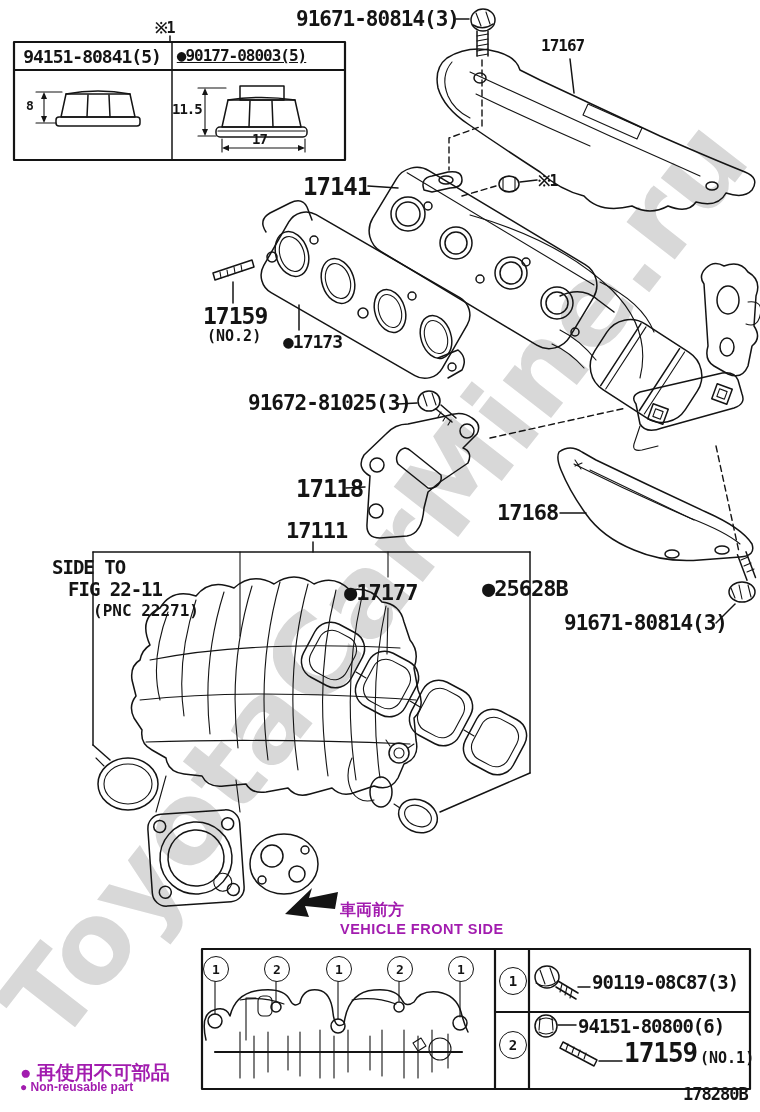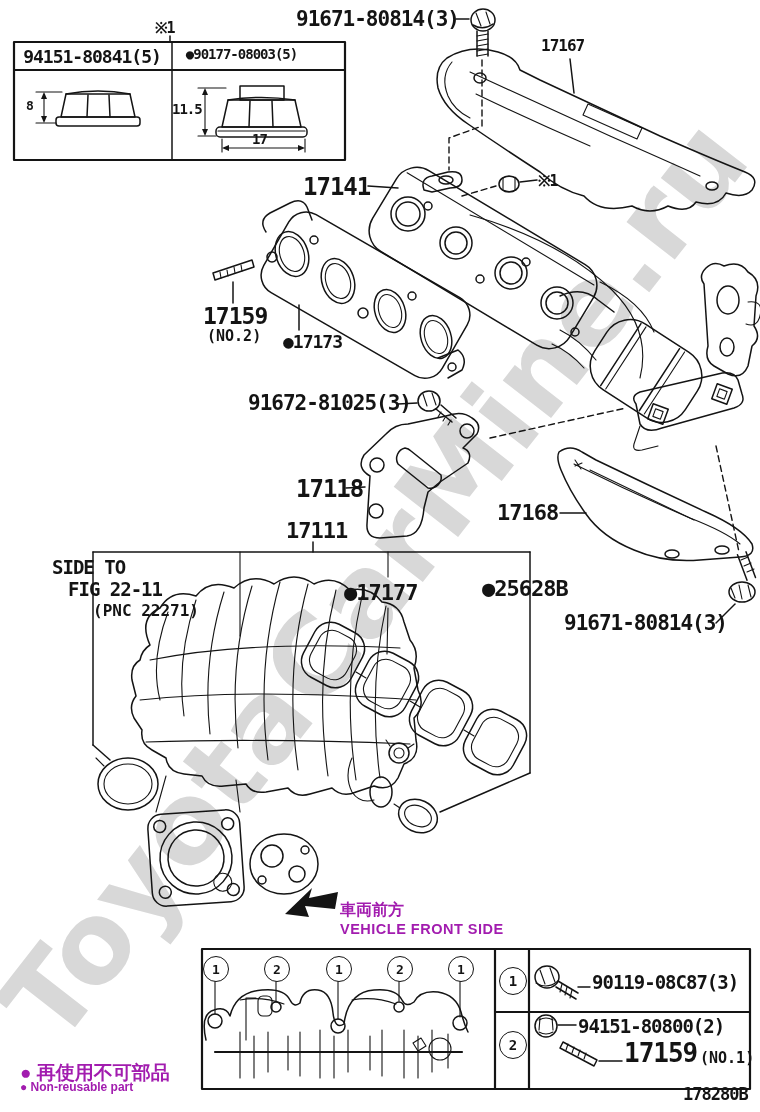--- a/index.html
+++ b/index.html
@@ -333,21 +333,21 @@
       <line x1="558" y1="1025" x2="576" y2="1025"></line>
 
       <path d="M563,1042 L597,1060 L594,1066 L560,1048 Z"></path>
       <path d="M568,1044 L566,1050 M574,1047 L572,1053 M580,1050 L578,1056 M586,1053 L584,1059" class="thin"></path>
       <line x1="599" y1="1061" x2="622" y2="1061"></line>
     </g>
   </svg>
 
   <div class="abs pn" style="left:155px;top:17px;font-size:15px;">※1</div>
   <div class="abs pn ctr" style="left:16px;top:46px;width:152px;font-size:18px;">94151-80841(5)</div>
-  <div class="abs pn ctr" style="left:174px;top:46px;width:135px;font-size:14px;">●90177-08003(5)</div>
+  <div class="abs pn ctr" style="left:174px;top:46px;width:135px;font-size:16px;text-decoration:underline;">●90177-08003(5)</div>
   <div class="abs pn" style="left:26px;top:98px;font-size:13px;">8</div>
   <div class="abs pn" style="left:172px;top:101px;font-size:14px;">11.5</div>
   <div class="abs pn" style="left:252px;top:131px;font-size:14px;">17</div>
 
   <div class="abs pn" style="left:296px;top:7px;font-size:21px;">91671-80814(3)</div>
   <div class="abs pn" style="left:541px;top:36px;font-size:16px;">17167</div>
   <div class="abs pn" style="left:303px;top:173px;font-size:24px;">17141</div>
   <div class="abs pn" style="left:538px;top:170px;font-size:15px;">※1</div>
   <div class="abs pn" style="left:203px;top:303px;font-size:23px;">17159</div>
   <div class="abs pn" style="left:207px;top:327px;font-size:15px;letter-spacing:0;">(NO.2)</div>
@@ -368,21 +368,21 @@
 
   <div class="circle" style="left:203px;top:956px;width:24px;height:24px;font-size:13px;">1</div>
   <div class="circle" style="left:264px;top:956px;width:24px;height:24px;font-size:13px;">2</div>
   <div class="circle" style="left:326px;top:956px;width:24px;height:24px;font-size:13px;">1</div>
   <div class="circle" style="left:387px;top:956px;width:24px;height:24px;font-size:13px;">2</div>
   <div class="circle" style="left:448px;top:956px;width:24px;height:24px;font-size:13px;">1</div>
 
   <div class="circle" style="left:499px;top:967px;width:26px;height:26px;font-size:14px;">1</div>
   <div class="circle" style="left:499px;top:1031px;width:26px;height:26px;font-size:14px;">2</div>
   <div class="abs pn" style="left:592px;top:971px;font-size:19px;">90119-08C87(3)</div>
-  <div class="abs pn" style="left:578px;top:1015px;font-size:19px;">94151-80800(2)</div>
+  <div class="abs pn" style="left:578px;top:1015px;font-size:19px;">94151-80800(6)</div>
   <div class="abs pn" style="left:624px;top:1038px;font-size:26px;">17159</div>
   <div class="abs pn" style="left:700px;top:1049px;font-size:15px;letter-spacing:0;">(NO.1)</div>
 
   <div class="abs sans" style="left:20px;top:1036px;font-size:19px;">● 再使用不可部品</div>
   <div class="abs sans" style="left:20px;top:1056px;font-size:12px;font-weight:600;">● Non-reusable part</div>
 
   <div class="abs pn" style="left:683px;top:1084px;font-size:17px;">178280B</div>
 </div>
 
 </body></html>

